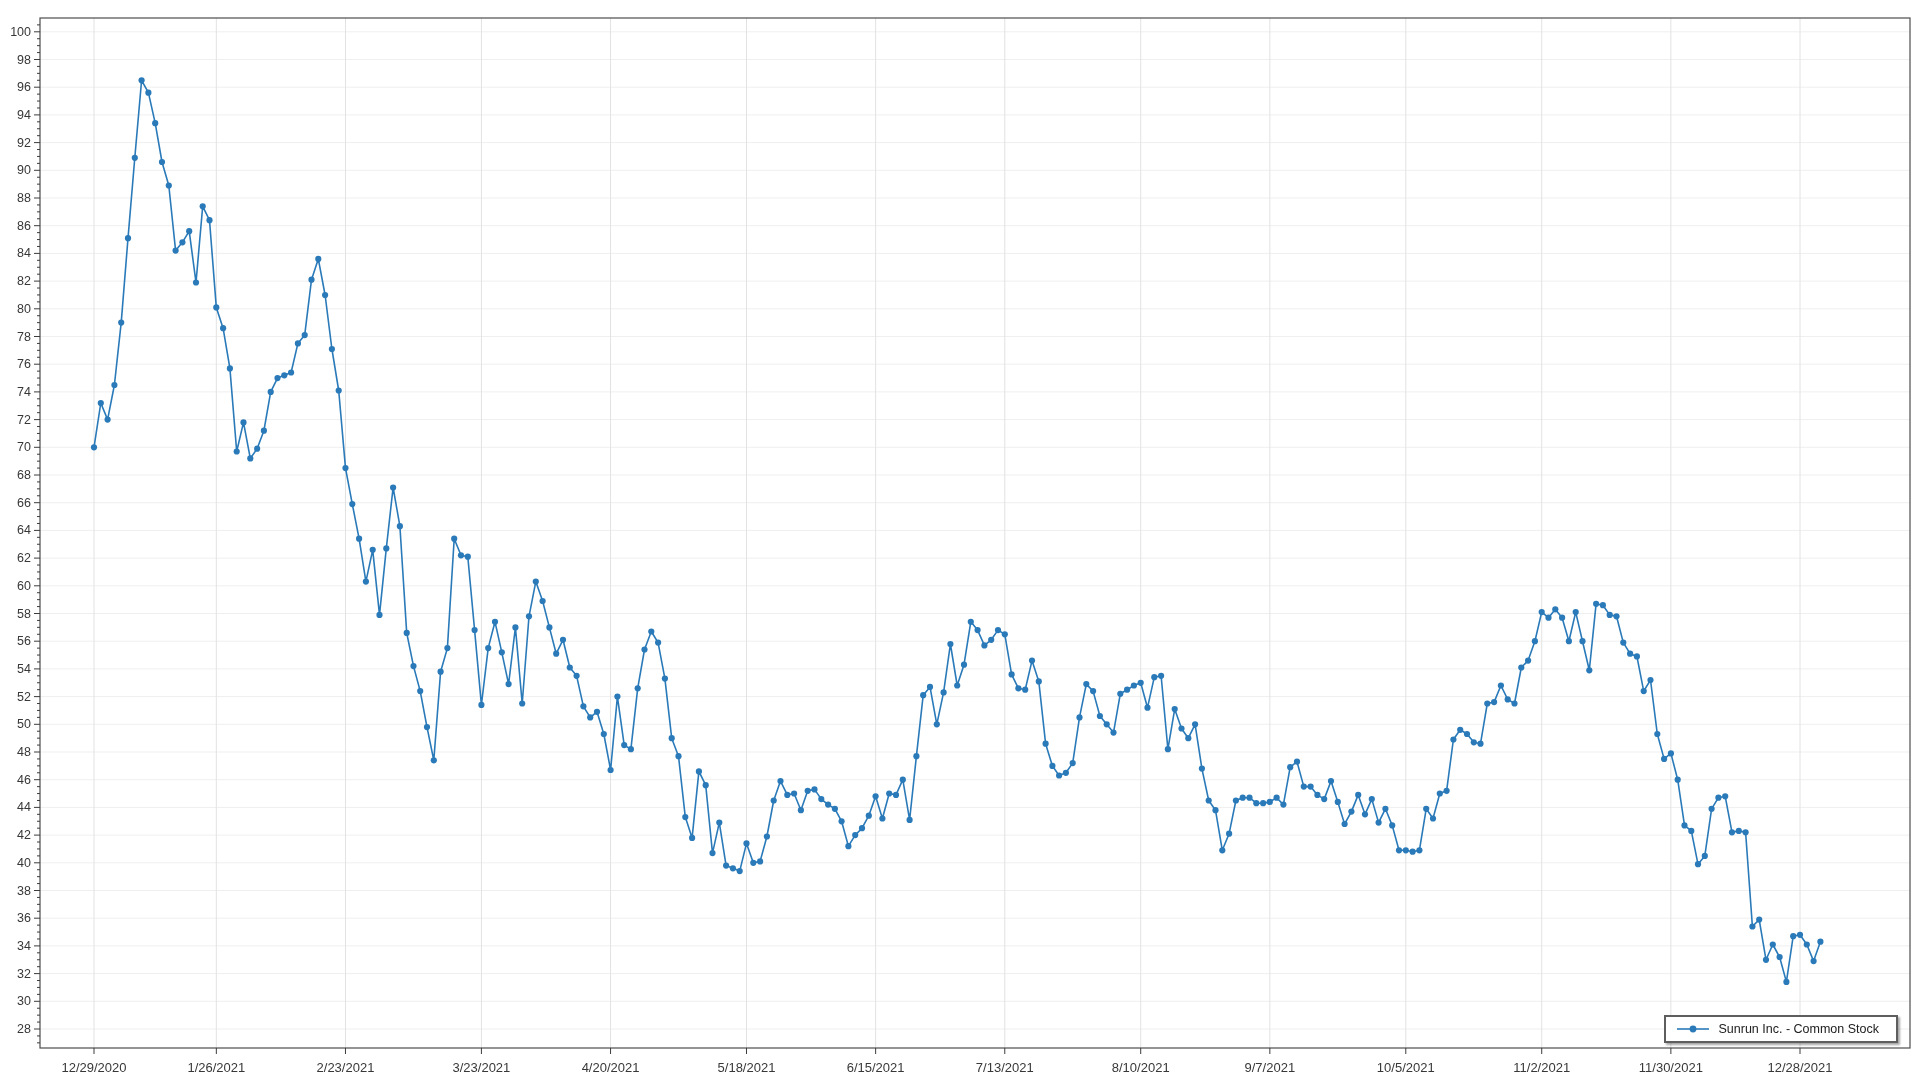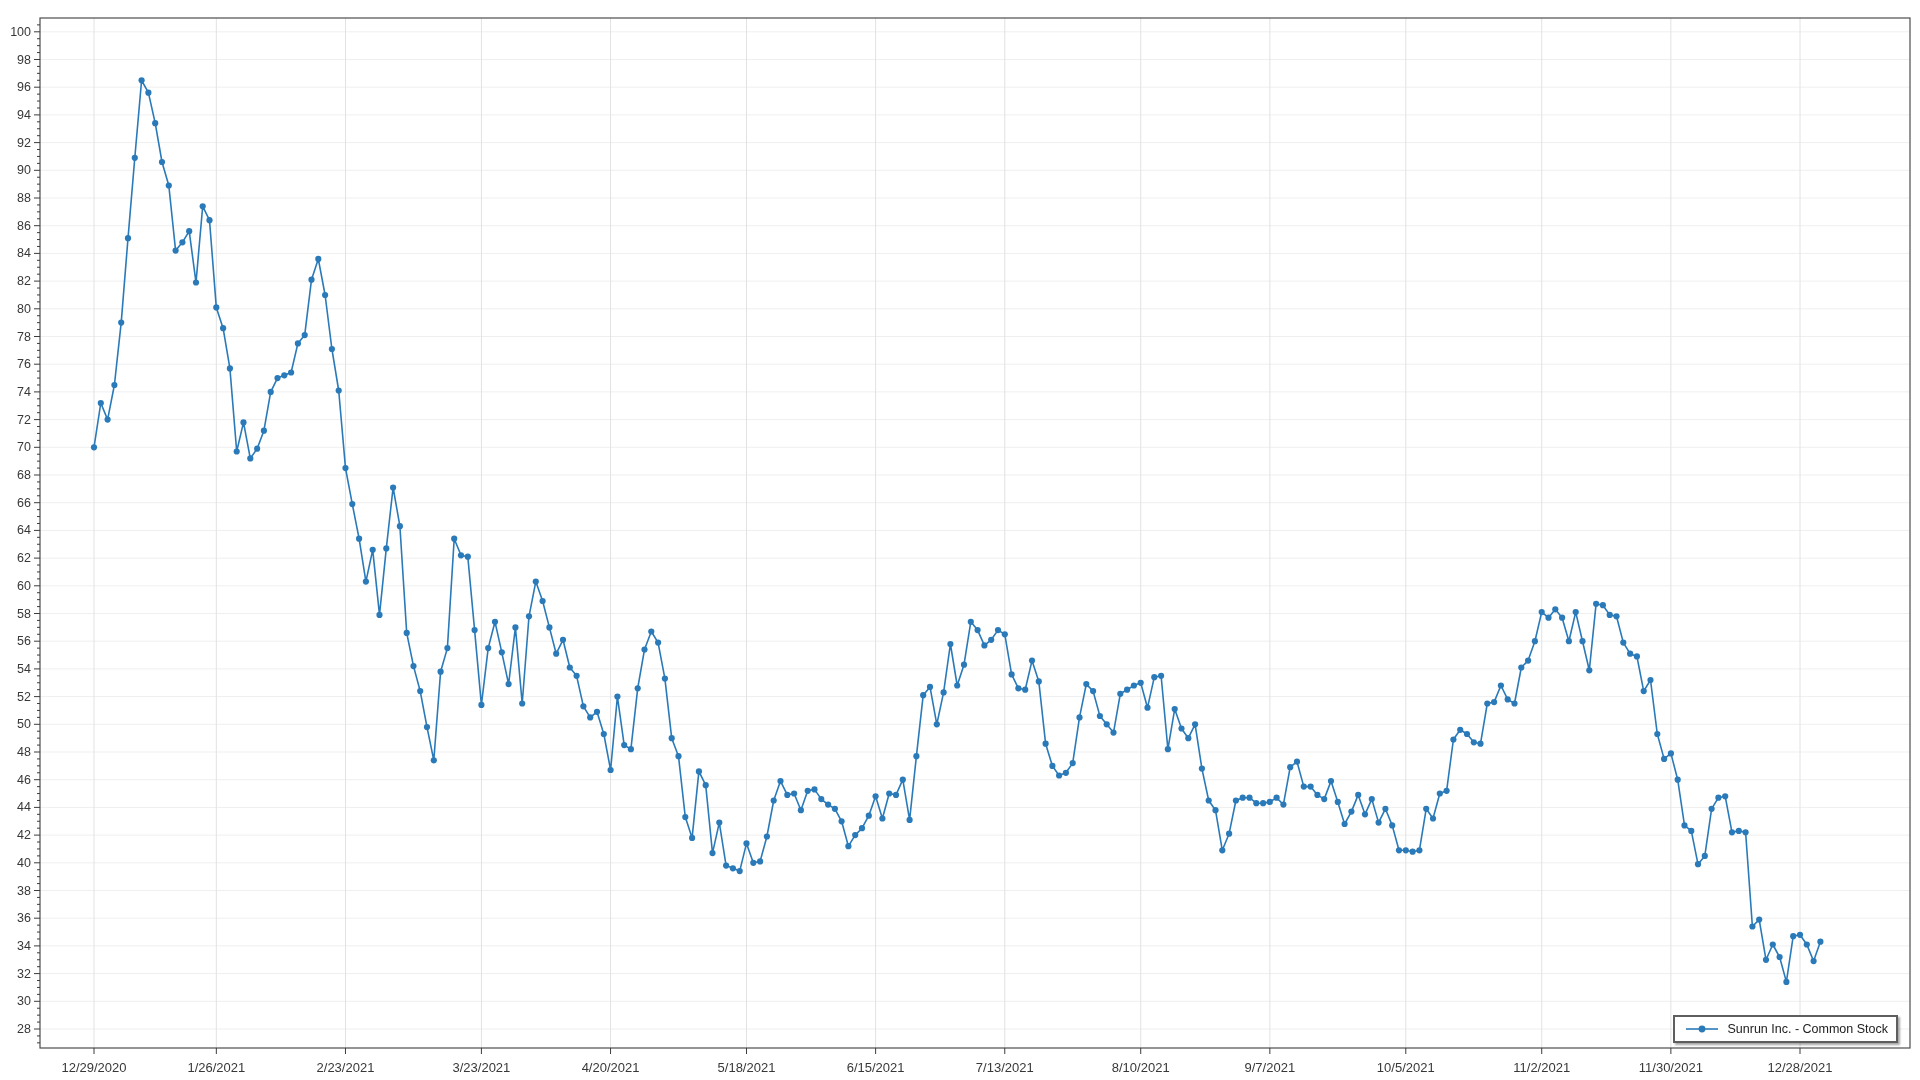--- a/index.html
+++ b/index.html
@@ -1,21 +1,21 @@
 <!DOCTYPE html>
 <html><head>
 <meta charset="utf-8">
 <style>
   html,body{margin:0;padding:0;background:#ffffff;}
   .stage{position:relative;width:1920px;height:1080px;background:#ffffff;overflow:hidden;
          font-family:"Liberation Sans",sans-serif;}
   svg text{font-family:"Liberation Sans",sans-serif;}
   .legend{position:absolute;right:22px;bottom:37px;background:#ffffff;
           border:2px solid #5e5e5e;box-shadow:2px 2px 2px rgba(0,0,0,0.35);
-          display:flex;align-items:center;gap:9px;padding:5px 8px 5px 10px;}
+          display:flex;align-items:center;gap:9px;padding:5px 17px 5px 10px;}
   .legend-label{font-size:12.5px;color:#212121;white-space:nowrap;}
 </style>
 </head>
 <body>
 
 <div class="stage">
   <svg id="chart" width="1920" height="1080" viewBox="0 0 1920 1080">
     <g id="grid-h">
         <line x1="40" x2="1910" y1="1029" y2="1029" stroke="#efefef" stroke-width="1"></line>
         <line x1="40" x2="1910" y1="1001.3" y2="1001.3" stroke="#efefef" stroke-width="1"></line>

